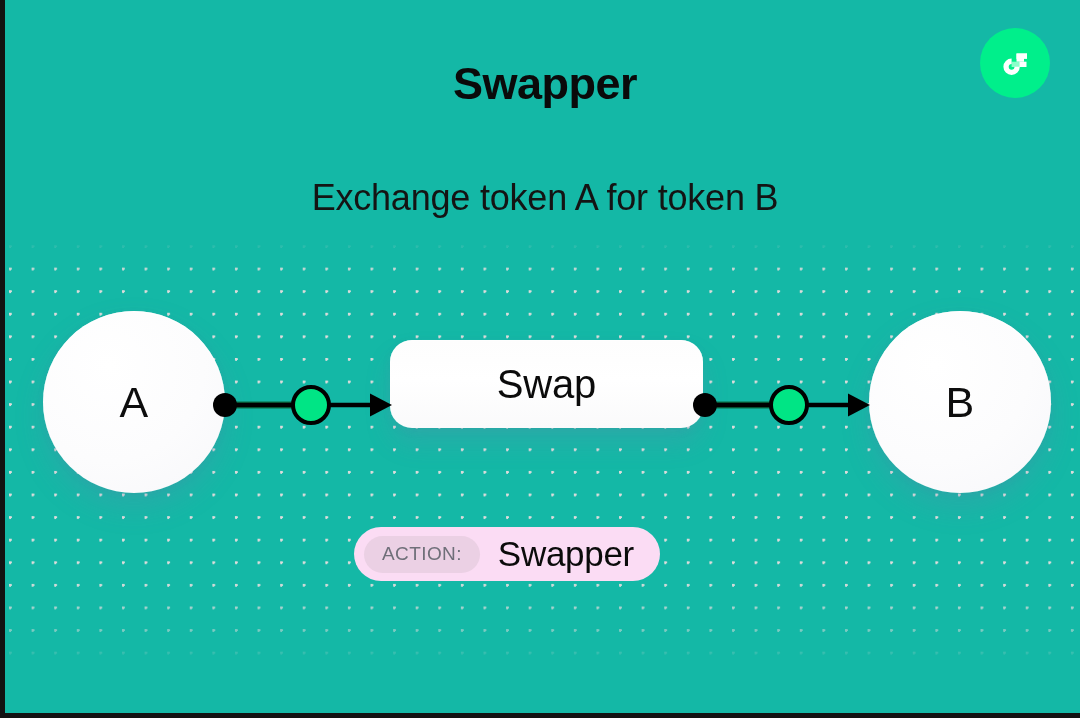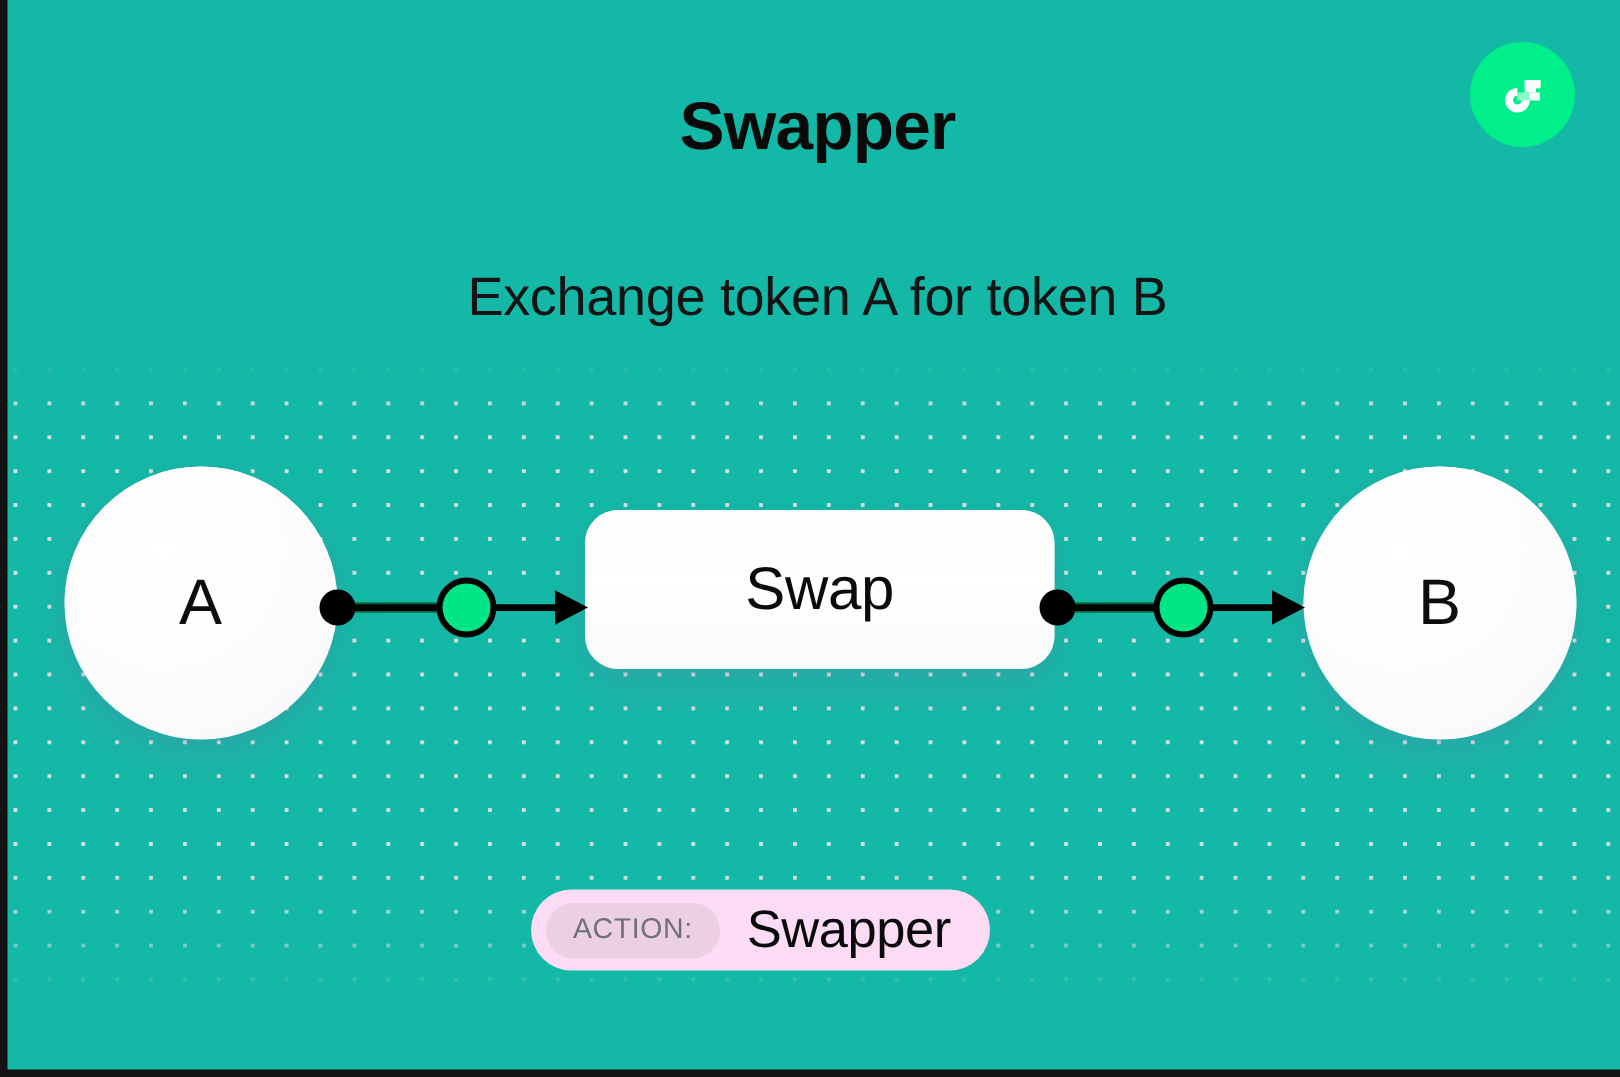--- a/index.html
+++ b/index.html
@@ -96,21 +96,21 @@
   }
   .token-node.a { left: 38px;  top: 311px; }
   .token-node.b { left: 864px; top: 311px; }
 
   
   .swap-box {
     position: absolute;
     left: 385px;
     top: 340px;
     width: 313px;
-    height: 106px;
+    height: 88px;
     border-radius: 22px;
     background: linear-gradient(180deg, #fdfdfd 0%, #ffffff 45%, #fafafb 100%);
     box-shadow: 0 16px 26px rgba(120,120,175,0.18),
                 0 3px 8px rgba(120,120,170,0.09),
                 inset 0 1px 2px rgba(255,255,255,0.9);
     display: flex;
     align-items: center;
     justify-content: center;
     font-size: 40px;
     font-weight: 400;
@@ -125,21 +125,21 @@
     height: 44px;
   }
   .connector.left  { left: 205px; width: 182px; }
   .connector.right { left: 685px; width: 180px; }
   .connector svg { display: block; overflow: visible; }
 
   
   .action-badge {
     position: absolute;
     left: 349px;
-    top: 593px;
+    top: 527px;
     height: 54px;
     padding: 0 26px 0 10px;
     border-radius: 27px;
     background: #fbdcf4;
     display: flex;
     align-items: center;
     gap: 18px;
   }
   .action-badge-key {
     background: #ebd0e4;

